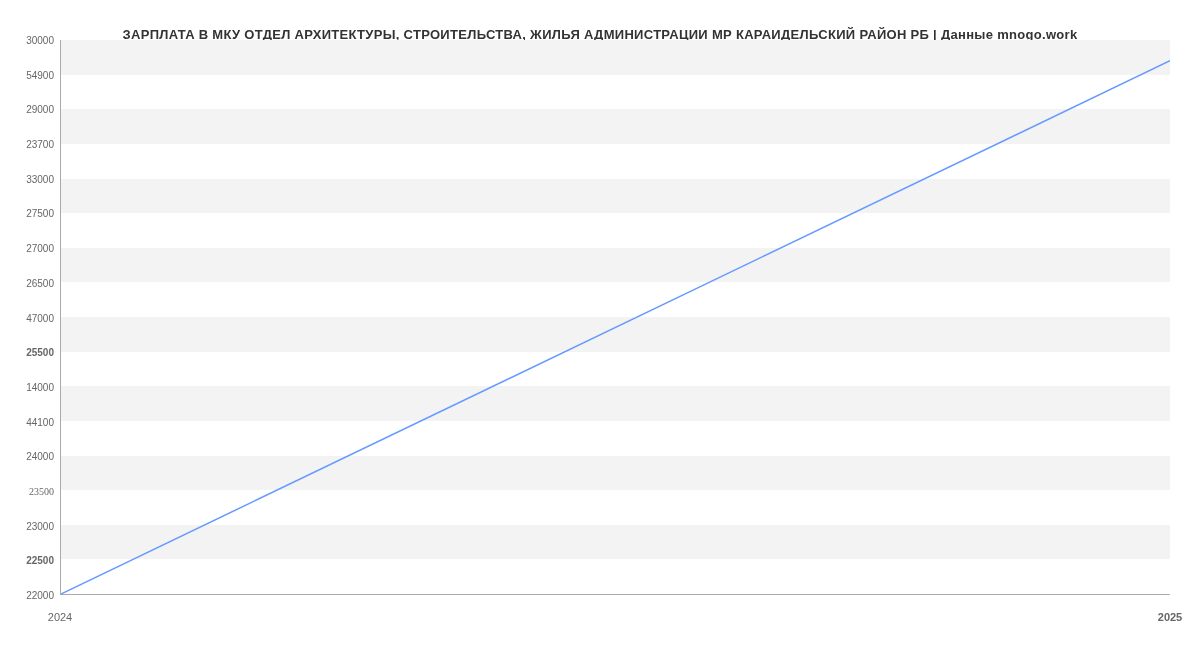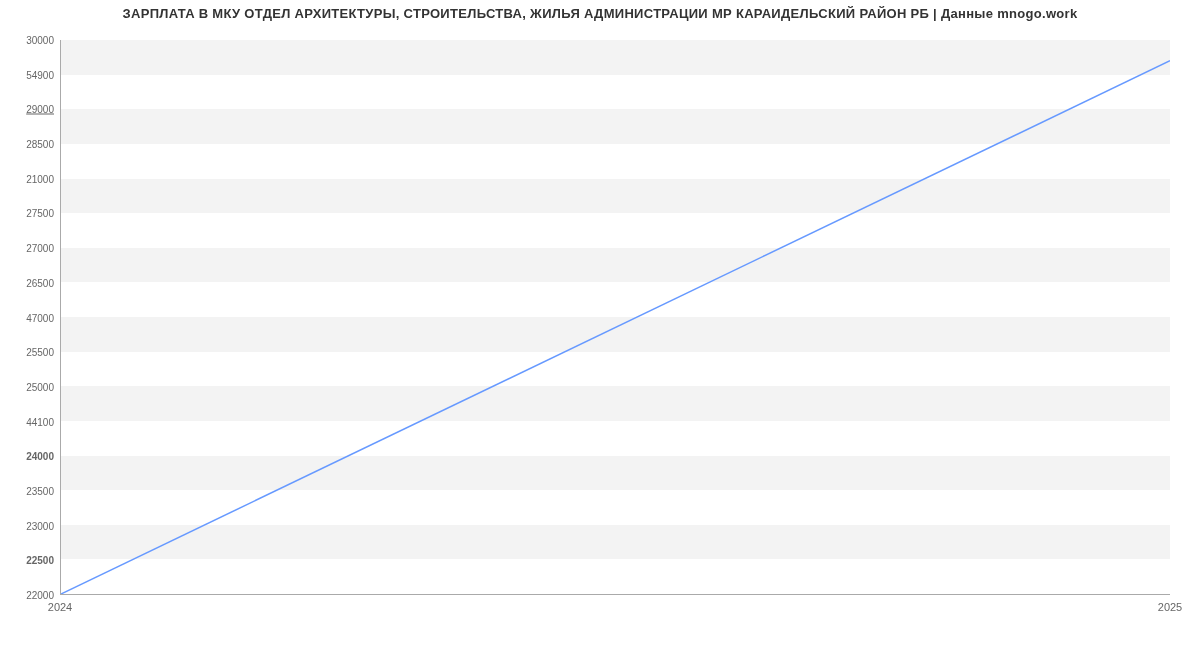--- a/index.html
+++ b/index.html
@@ -1,22 +1,22 @@
 <!DOCTYPE html>
 <html><head>
   <meta charset="utf-8">
   <style>
     * { margin: 0; padding: 0; box-sizing: border-box; }
     body { font-family: Arial, sans-serif; background: #fff; width: 1200px; height: 650px; position: relative; }
-    .title { text-align: center; font-size: 13px; font-weight: bold; color: #333; padding-top: 6px; letter-spacing: 0.3px; }
+    .title { text-align: center; font-size: 13px; font-weight: bold; color: #333; padding-top: 27px; letter-spacing: 0.3px; }
     .chart-container { position: absolute; left: 60px; top: 40px; right: 30px; bottom: 55px; }
     .plot-area { position: absolute; left: 0; top: 0; right: 0; bottom: 0; border-left: 1px solid #aaa; border-bottom: 1px solid #aaa; background: #fff; overflow: hidden; }
     .gridband { position: absolute; left: 0; right: 0; background: #f3f3f3; }
     .y-tick { position: absolute; right: 100%; margin-right: 6px; transform: translateY(-50%); font-size: 10px; color: #666; white-space: nowrap; }
-    .x-tick { position: absolute; top: 100%; margin-top: 6px; transform: translateX(-50%); font-size: 11px; color: #666; }
+    .x-tick { position: absolute; top: 100%; margin-top: 16px; transform: translateX(-50%); font-size: 11px; color: #666; }
     .line-svg { position: absolute; left: 0; top: 0; width: 100%; height: 100%; overflow: visible; }
     .chart-line { fill: none; stroke: #6699ff; stroke-width: 1.5; }
   </style>
 </head>
 <body>
 
 <div class="title">ЗАРПЛАТА В МКУ ОТДЕЛ АРХИТЕКТУРЫ, СТРОИТЕЛЬСТВА, ЖИЛЬЯ АДМИНИСТРАЦИИ МР КАРАИДЕЛЬСКИЙ РАЙОН РБ | Данные mnogo.work</div>
 
 <div class="chart-container">
   <div class="plot-area">
@@ -28,29 +28,29 @@
       <div class="gridband" style="top: 62.5%; height: 6.25%;"></div>
       <div class="gridband" style="top: 75%; height: 6.25%;"></div>
       <div class="gridband" style="top: 87.5%; height: 6.25%;"></div>
     <svg class="line-svg" viewBox="0 0 1110 555" preserveAspectRatio="none">
       <polyline class="chart-line" id="salary-polyline" points="0,555 1110,20.81249999999999"></polyline>
     </svg>
   </div>
 <div class="y-tick" style="top: 100%;">22000</div>
     <div class="y-tick" style="top: 93.75%; font-weight: bold;">22500</div>
     <div class="y-tick" style="top: 87.5%;">23000</div>
-    <div class="y-tick" style="top: 81.25%;">23500</div>
-    <div class="y-tick" style="top: 75%; font-weight: bold;">24000</div>
+    <div class="y-tick" style="top: 81.25%; font-family: Liberation Serif, serif;">23500</div>
+    <div class="y-tick" style="top: 75%;">24000</div>
     <div class="y-tick" style="top: 68.75%;">44100</div>
-    <div class="y-tick" style="top: 62.5%;">25000</div>
-    <div class="y-tick" style="top: 56.25%;">25500</div>
+    <div class="y-tick" style="top: 62.5%;">14000</div>
+    <div class="y-tick" style="top: 56.25%; font-weight: bold;">25500</div>
     <div class="y-tick" style="top: 50%;">47000</div>
     <div class="y-tick" style="top: 43.75%;">26500</div>
     <div class="y-tick" style="top: 37.5%;">27000</div>
     <div class="y-tick" style="top: 31.25%;">27500</div>
-    <div class="y-tick" style="top: 25%;">21000</div>
-    <div class="y-tick" style="top: 18.75%;">28500</div>
-    <div class="y-tick" style="top: 12.5%; text-decoration: underline;">29000</div>
+    <div class="y-tick" style="top: 25%;">33000</div>
+    <div class="y-tick" style="top: 18.75%;">23700</div>
+    <div class="y-tick" style="top: 12.5%;">29000</div>
     <div class="y-tick" style="top: 6.25%;">54900</div>
     <div class="y-tick" style="top: 0%;">30000</div>
     <div class="x-tick" style="left: 0%;">2024</div>
-    <div class="x-tick" style="left: 100%;">2025</div>
+    <div class="x-tick" style="left: 100%; font-weight: bold;">2025</div>
   </div>
 
 </body></html>

